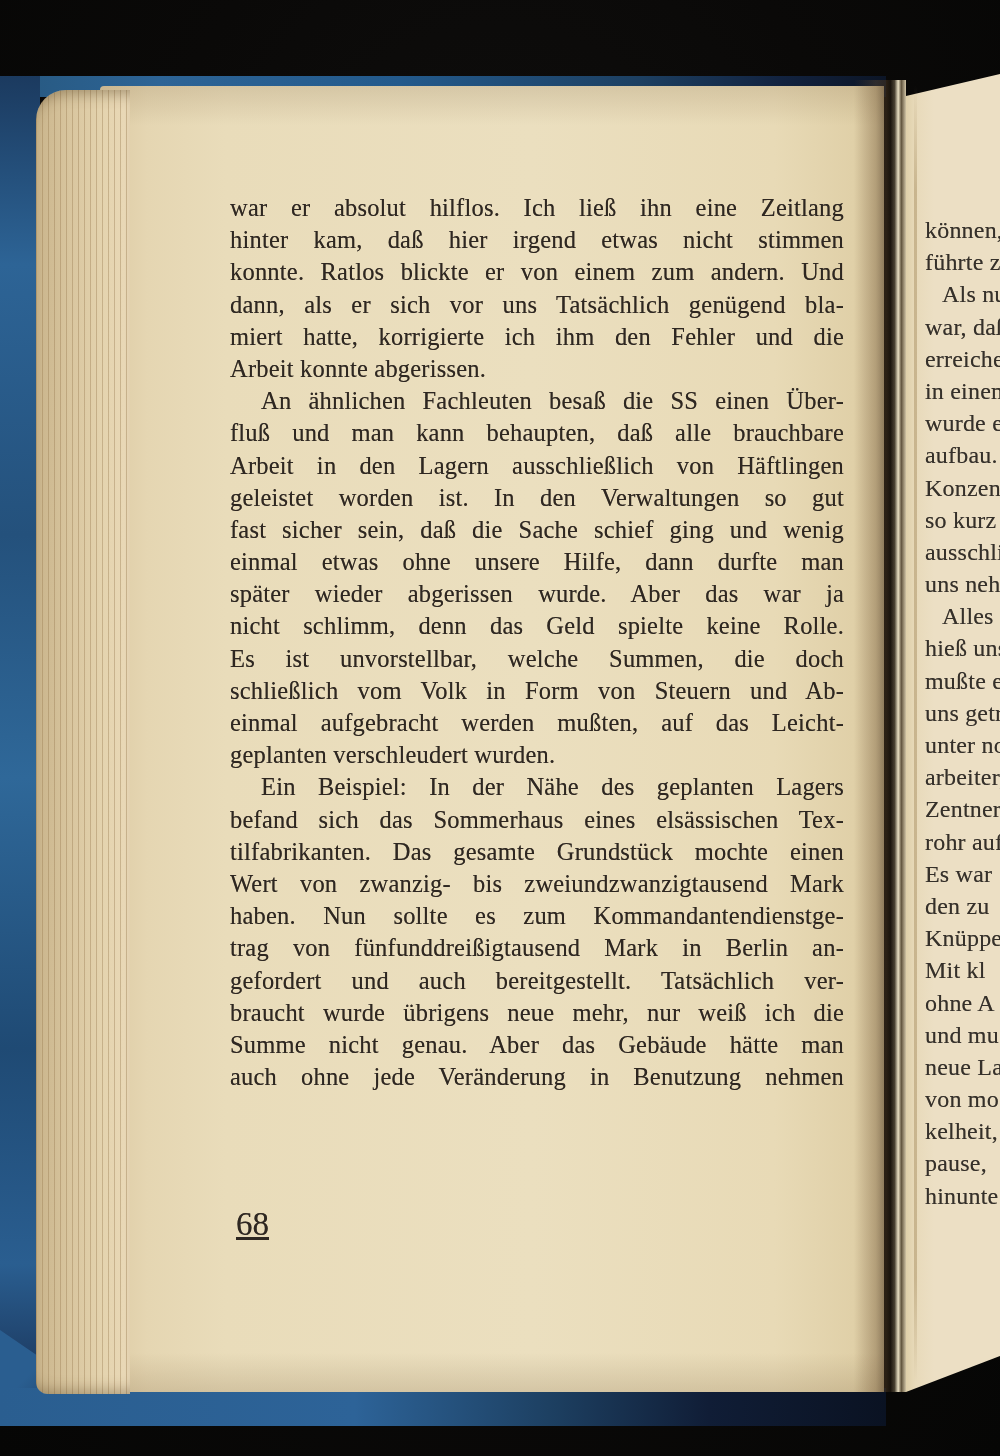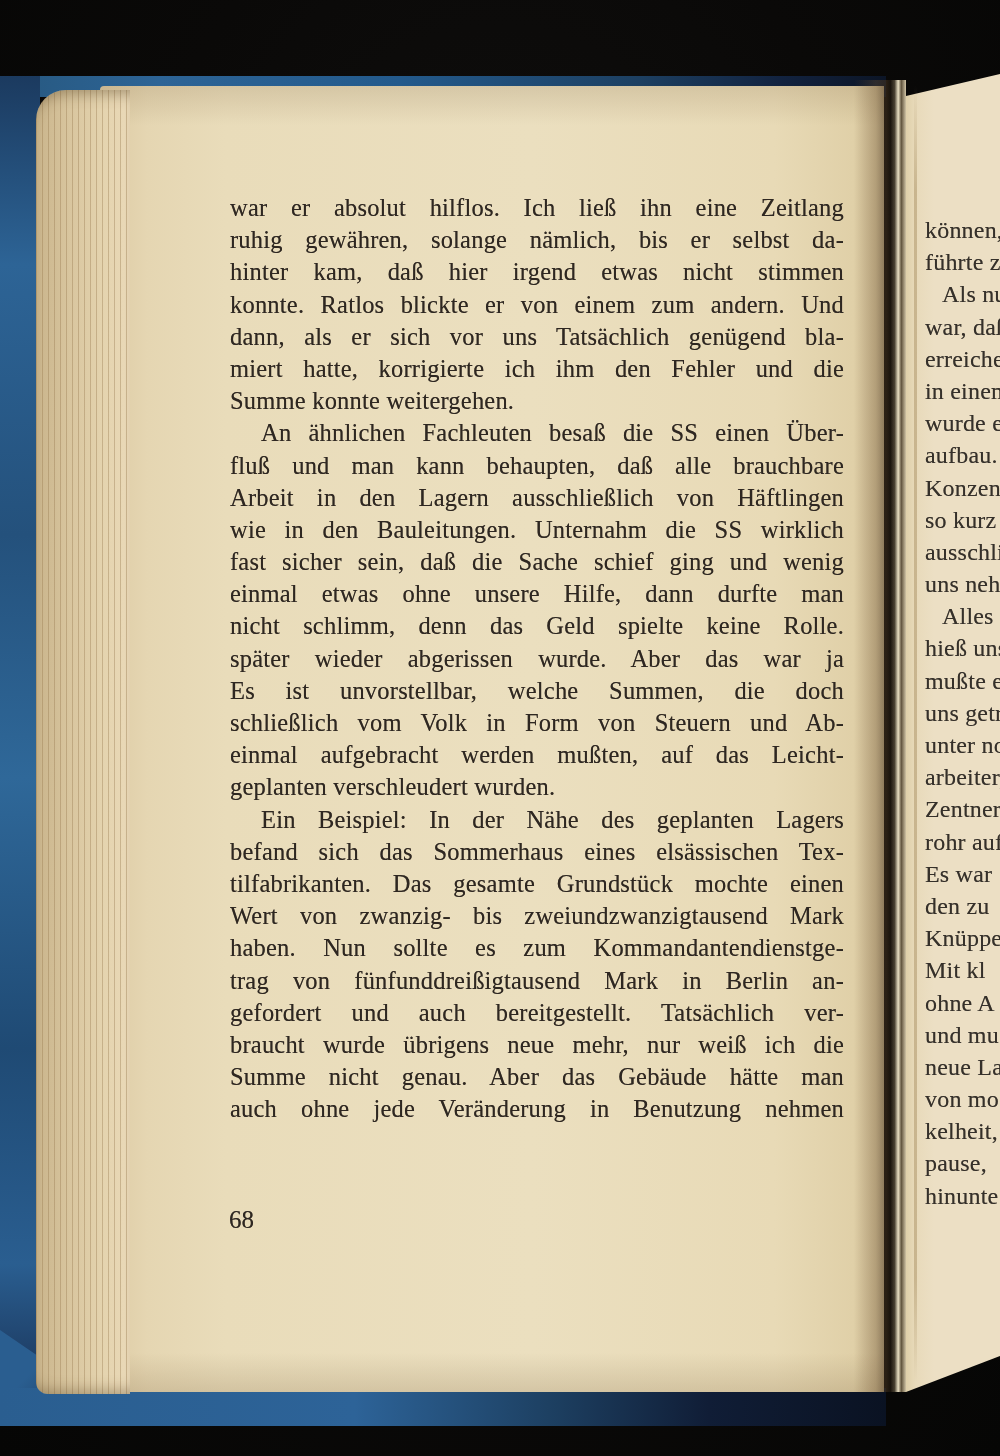--- a/index.html
+++ b/index.html
@@ -36,22 +36,22 @@
     clip-path:polygon(0 26px,100% 4px,100% calc(100% - 36px),0 100%);}
   .page-right-crease{position:absolute;left:914px;top:86px;width:3px;height:1296px;
     background:linear-gradient(180deg,rgba(170,145,100,.0),rgba(170,145,100,.5) 8%,rgba(170,145,100,.5) 92%,rgba(170,145,100,0));}
   
   .text-block{position:absolute;left:230px;top:192px;width:614px;color:#2e2721;
     font-size:24.5px;letter-spacing:.2px;}
   .line{height:32.2px;line-height:32.2px;text-align:justify;text-align-last:justify;
     text-shadow:0 0 .5px rgba(46,39,33,.55);}
   .line.end{text-align-last:left;}
   .line.indent{padding-left:31px;}
-  .page-num{position:absolute;left:229px;top:1206px;color:#2e2721;font-size:25px;
-    text-shadow:0 0 .5px rgba(46,39,33,.55);}
+  .page-num{position:absolute;left:236px;top:1206px;color:#2e2721;font-size:33px;
+    text-shadow:0 0 .5px rgba(46,39,33,.55);text-decoration:underline;}
   .right-text{position:absolute;left:925px;top:214px;width:120px;color:#35302a;
     font-size:24px;letter-spacing:.2px;}
   .rline{height:32.2px;line-height:32.2px;white-space:nowrap;
     text-shadow:0 0 .5px rgba(53,48,42,.5);}
   .rline.indent{padding-left:17px;}
 </style>
 </head>
 <body>
 
 <div class="scene">
@@ -62,34 +62,33 @@
 
   <div class="page-left"></div>
   <div class="sheet-edges"></div>
 
   <div class="gutter"></div>
   <div class="page-right"></div>
   <div class="page-right-crease"></div>
 
   <div class="text-block">
       <div class="line">war er absolut hilflos.  Ich ließ ihn eine Zeitlang</div>
-      <div class="line">ruhig gewähren, solange nämlich, bis er selbst da-</div>
       <div class="line">hinter kam, daß hier irgend etwas nicht stimmen</div>
       <div class="line">konnte. Ratlos blickte er von einem zum andern. Und</div>
       <div class="line">dann, als er sich vor uns Tatsächlich genügend bla-</div>
       <div class="line">miert hatte, korrigierte ich ihm den Fehler und die</div>
-      <div class="line end">Summe konnte weitergehen.</div>
+      <div class="line end">Arbeit konnte abgerissen.</div>
       <div class="line indent">An ähnlichen Fachleuten besaß die SS einen Über-</div>
       <div class="line">fluß und man kann behaupten, daß alle brauchbare</div>
       <div class="line">Arbeit in den Lagern ausschließlich von Häftlingen</div>
-      <div class="line">wie in den Bauleitungen.  Unternahm die SS wirklich</div>
+      <div class="line">geleistet worden ist.  In den Verwaltungen so gut</div>
       <div class="line">fast sicher sein, daß die Sache schief ging und wenig</div>
       <div class="line">einmal etwas ohne unsere Hilfe, dann durfte man</div>
+      <div class="line">später wieder abgerissen wurde.  Aber das war ja</div>
       <div class="line">nicht schlimm, denn das Geld spielte keine Rolle.</div>
-      <div class="line">später wieder abgerissen wurde.  Aber das war ja</div>
       <div class="line">Es ist unvorstellbar, welche Summen, die doch</div>
       <div class="line">schließlich vom Volk in Form von Steuern und Ab-</div>
       <div class="line">einmal aufgebracht werden mußten, auf das Leicht-</div>
       <div class="line end">geplanten verschleudert wurden.</div>
       <div class="line indent">Ein Beispiel:  In der Nähe des geplanten Lagers</div>
       <div class="line">befand sich das Sommerhaus eines elsässischen Tex-</div>
       <div class="line">tilfabrikanten. Das gesamte Grundstück mochte einen</div>
       <div class="line">Wert von zwanzig- bis zweiundzwanzigtausend Mark</div>
       <div class="line">haben.  Nun sollte es zum Kommandantendienstge-</div>
       <div class="line">trag von fünfunddreißigtausend Mark in Berlin an-</div>

